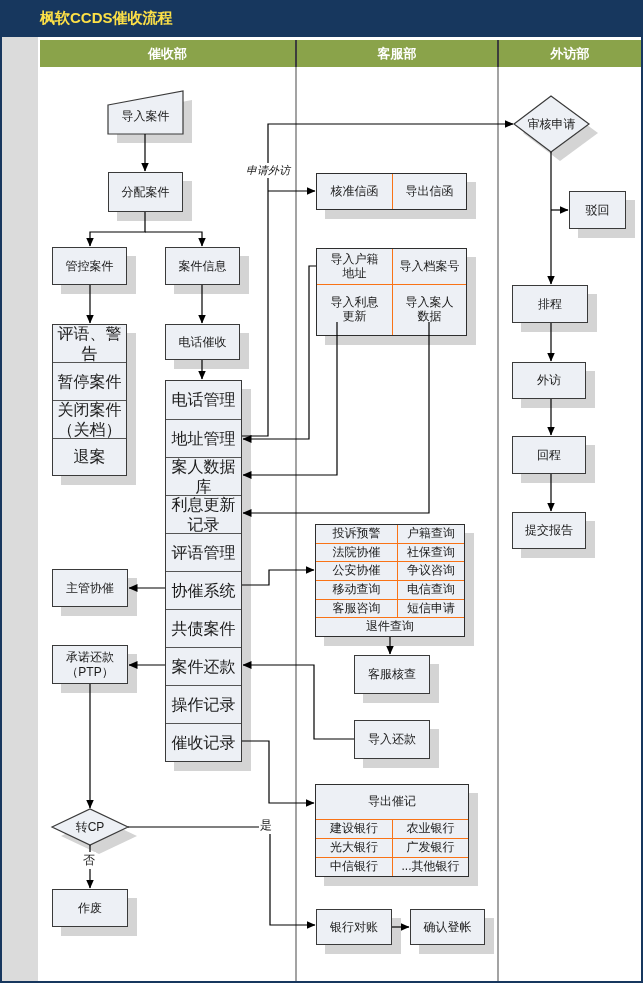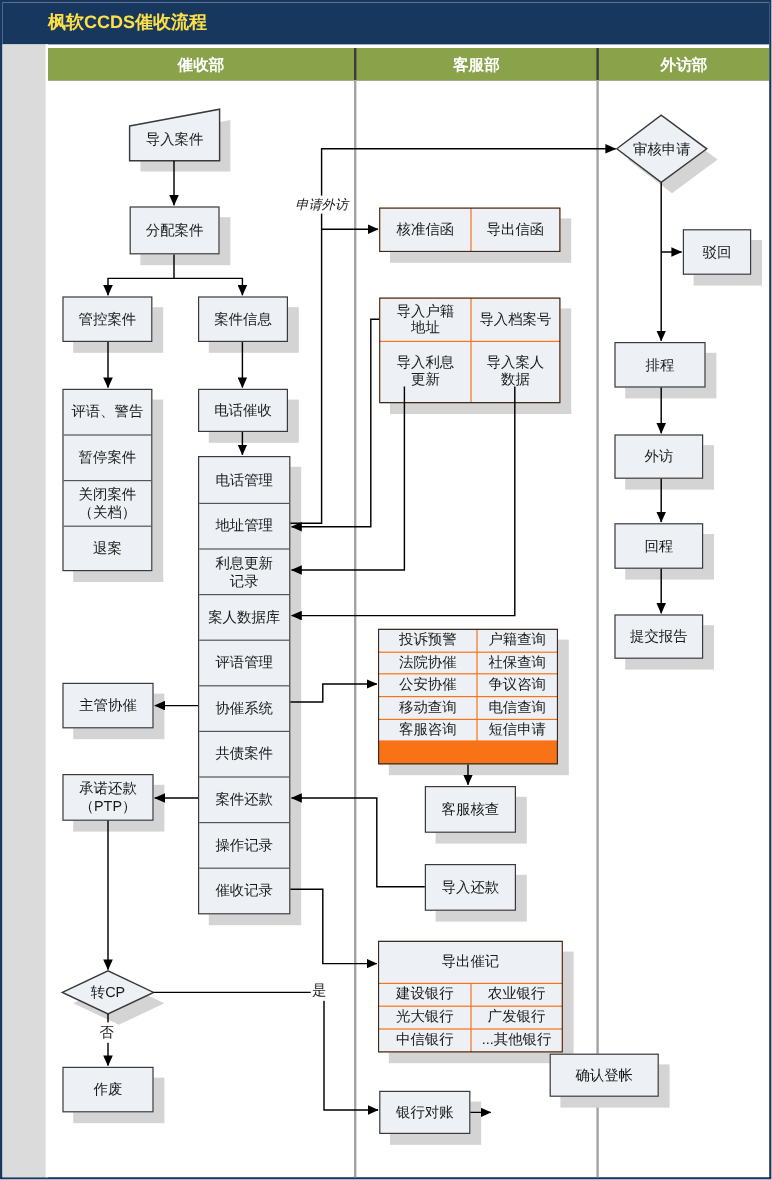--- a/index.html
+++ b/index.html
@@ -19,21 +19,21 @@
   #lh2{left:295px;width:200px;}
   #lh3{left:497px;width:142px;}
   .lanediv{position:absolute;top:65px;width:2px;height:916px;background:#a3a3a3;}
   #ld1{left:293px;}
   #ld2{left:495px;}
   
   .nb{position:absolute;background:#EDF0F5;border:1px solid #3a3a3a;box-shadow:9px 9px 0 #d4d4d4;
     display:flex;align-items:center;justify-content:center;text-align:center;
     font-size:12px;line-height:1.2;white-space:pre-line;box-sizing:border-box;z-index:4;}
   .stack{position:absolute;background:#EDF0F5;border:1px solid #3a3a3a;box-shadow:9px 9px 0 #d4d4d4;box-sizing:border-box;z-index:4;}
-  .srow{display:flex;align-items:center;justify-content:center;text-align:center;font-size:12px;line-height:1.2;
+  .srow{display:flex;align-items:center;justify-content:center;text-align:center;font-size:16px;line-height:1.2;
     white-space:pre-line;border-top:1px solid #555;box-sizing:border-box;}
   .srow:first-child{border-top:none;}
   .tgrid{position:absolute;display:grid;gap:1px;background:#f97316;border:1px solid #2e2e2e;
     box-shadow:9px 9px 0 #d4d4d4;box-sizing:border-box;z-index:4;}
   .cell{background:#EDF0F5;display:flex;align-items:center;justify-content:center;text-align:center;
     font-size:12px;line-height:1.15;white-space:pre-line;}
   .span2{grid-column:1 / span 2;}
   
   .shapetxt{position:absolute;display:flex;align-items:center;justify-content:center;text-align:center;
     font-size:12px;z-index:6;white-space:pre-line;}
@@ -52,21 +52,21 @@
   #n-zhuguan{left:50px;top:567px;width:76px;height:38px;}
   #n-ptp{left:50px;top:643px;width:76px;height:39px;}
   #n-zuofei{left:50px;top:887px;width:76px;height:38px;}
   #n-hezhun{left:314px;top:171px;width:151px;height:37px;grid-template-columns:75px 1fr;}
   #n-importgrid{left:314px;top:246px;width:151px;height:88px;grid-template-columns:75px 1fr;grid-template-rows:35px 1fr;font-family:Liberation Serif, serif;}
   #n-servicegrid{left:313px;top:522px;width:150px;height:113px;grid-template-columns:81px 1fr;grid-template-rows:repeat(6,1fr);}
   #n-kefu{left:352px;top:653px;width:76px;height:39px;}
   #n-daoruhk{left:352px;top:718px;width:76px;height:39px;}
   #n-cuijigrid{left:313px;top:782px;width:154px;height:93px;grid-template-columns:76px 1fr;grid-template-rows:34px 18px 18px 1fr;}
   #n-duizhang{left:314px;top:907px;width:76px;height:36px;}
-  #n-dengzhang{left:408px;top:876px;width:91px;height:36px;margin-left:48px;}
+  #n-dengzhang{left:408px;top:907px;width:75px;height:36px;}
   #n-bohui{left:567px;top:189px;width:57px;height:38px;}
   #n-paicheng{left:510px;top:283px;width:76px;height:38px;}
   #n-waifang{left:510px;top:360px;width:74px;height:37px;}
   #n-huicheng{left:510px;top:434px;width:74px;height:38px;}
   #n-tijiao{left:510px;top:510px;width:74px;height:37px;}
   #t-daoru{left:106px;top:96px;width:75px;height:36px;}
   #t-zhuancp{left:50px;top:808px;width:76px;height:34px;}
   #t-shenhe{left:512px;top:95px;width:75px;height:54px;}
   #lab-apply{left:243px;top:161px;}
   #lab-yes{left:257px;top:815px;}
@@ -100,23 +100,23 @@
     <div class="srow">关闭案件
 （关档）</div>
     <div class="srow">退案</div>
   </div>
 
   <div class="nb" id="n-phone">电话催收</div>
 
   <div class="stack" id="n-stackM">
     <div class="srow">电话管理</div>
     <div class="srow">地址管理</div>
+    <div class="srow">案人数据库</div>
     <div class="srow">利息更新
 记录</div>
-    <div class="srow">案人数据库</div>
     <div class="srow">评语管理</div>
     <div class="srow">协催系统</div>
     <div class="srow">共债案件</div>
     <div class="srow">案件还款</div>
     <div class="srow">操作记录</div>
     <div class="srow">催收记录</div>
   </div>
 
   <div class="nb" id="n-zhuguan">主管协催</div>
   <div class="nb" id="n-ptp">承诺还款
@@ -142,20 +142,21 @@
     <div class="cell">投诉预警</div>
     <div class="cell">户籍查询</div>
     <div class="cell">法院协催</div>
     <div class="cell">社保查询</div>
     <div class="cell">公安协催</div>
     <div class="cell">争议咨询</div>
     <div class="cell">移动查询</div>
     <div class="cell">电信查询</div>
     <div class="cell">客服咨询</div>
     <div class="cell">短信申请</div>
+    <div class="cell span2">退件查询</div>
   </div>
 
   <div class="nb" id="n-kefu">客服核查</div>
   <div class="nb" id="n-daoruhk">导入还款</div>
 
   <div class="tgrid" id="n-cuijigrid">
     <div class="cell span2">导出催记</div>
     <div class="cell">建设银行</div>
     <div class="cell">农业银行</div>
     <div class="cell">光大银行</div>

